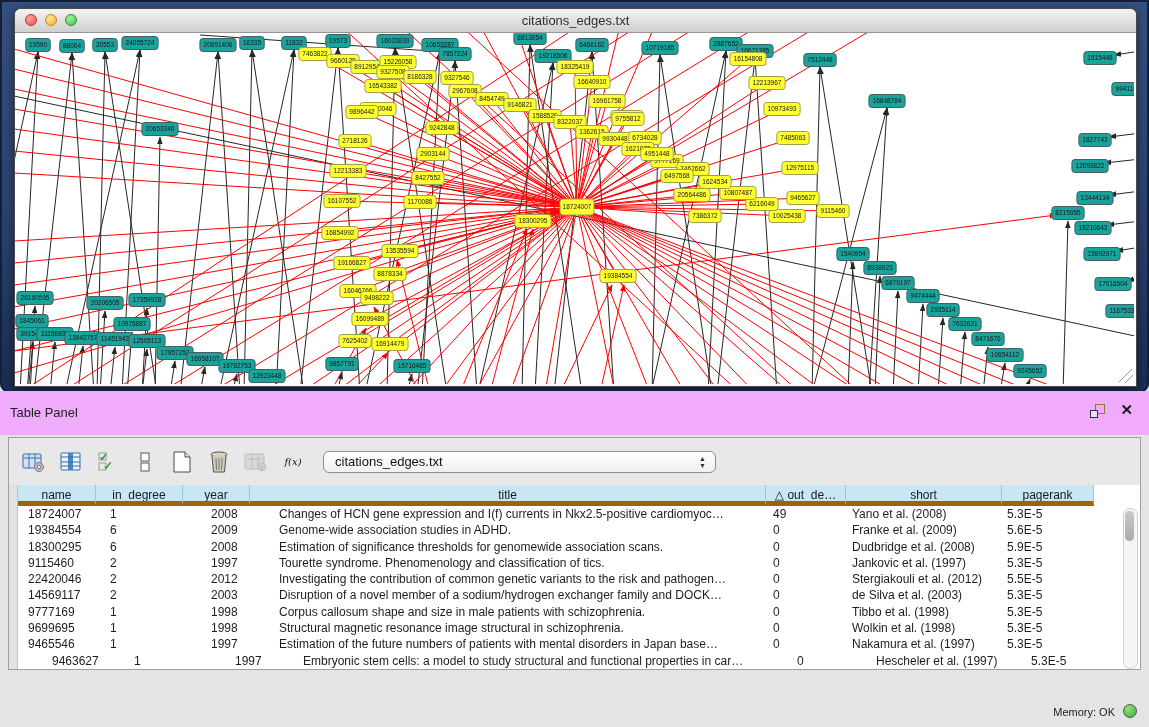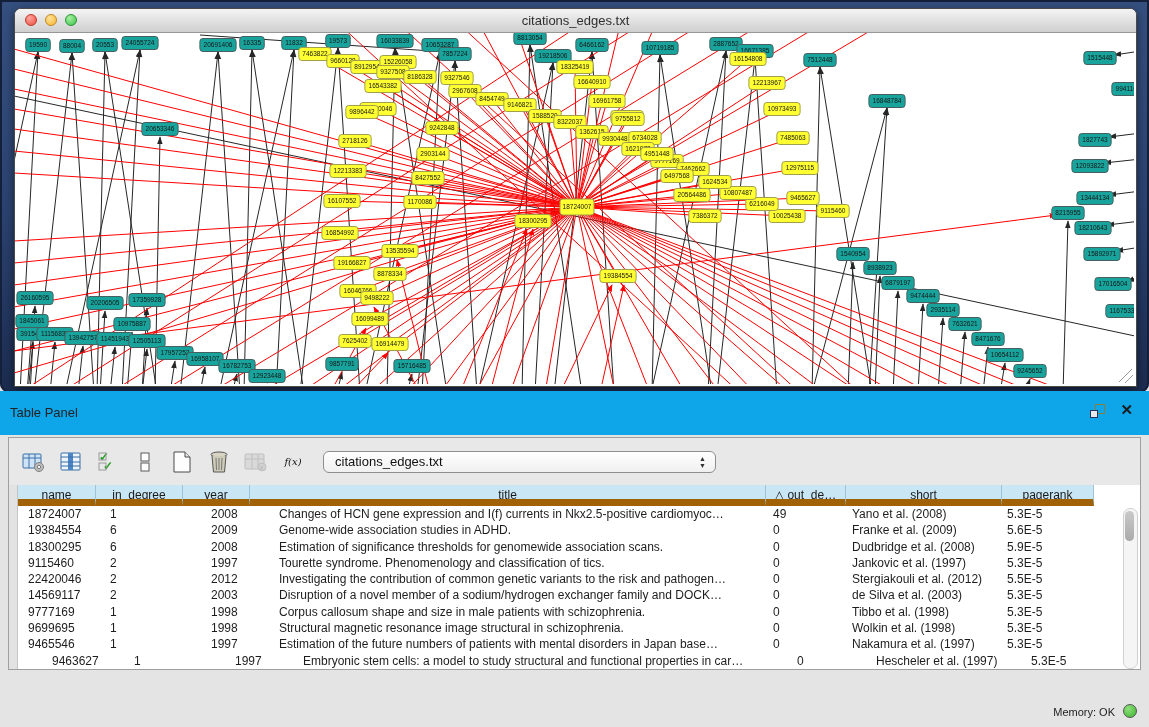--- a/index.html
+++ b/index.html
@@ -17,42 +17,42 @@
   .titlebar .title{font-size:13px;color:#2f2f2f;}
   .lights{position:absolute;left:10px;top:5px;display:flex;gap:8px;}
   .light{width:12px;height:12px;border-radius:50%;box-sizing:border-box;}
   .light.r{background:radial-gradient(circle at 35% 30%,#ffa59e,#ec4d42);border:1px solid #c0392b;}
   .light.y{background:radial-gradient(circle at 35% 30%,#ffe29a,#f5b52e);border:1px solid #c4881d;}
   .light.g{background:radial-gradient(circle at 35% 30%,#a8f0a0,#37c44a);border:1px solid #2c9437;}
   .canvas{position:absolute;left:0;top:24px;width:1119px;height:351px;background:#fff;overflow:hidden;}
   .canvas svg{display:block;width:1119px;height:351px;font-family:"Liberation Sans",sans-serif;}
 
   
-  .panel-head{position:absolute;left:0;top:391px;width:1149px;height:44px;background:#0ea5e9;}
+  .panel-head{position:absolute;left:0;top:391px;width:1149px;height:44px;background:#f0abfc;}
   .panel-title{position:absolute;left:10px;top:14px;font-size:13px;color:#222;}
   .float-icon{position:absolute;right:44px;top:13px;width:15px;height:14px;}
   .float-icon .sq1{position:absolute;right:0;top:0;width:8px;height:8px;border:1px solid #8a7c3a;}
   .float-icon .sq2{position:absolute;left:0;bottom:0;width:6px;height:6px;border:1px solid #27355c;background:#e8e8e8;}
   .close-icon{position:absolute;right:16px;top:10px;font-size:15px;font-weight:bold;color:#1c1c1c;line-height:18px;}
 
   .panel-box{position:absolute;left:8px;top:437px;width:1133px;height:233px;background:#fff;
     border:1px solid #9f9f9f;box-sizing:border-box;}
   .toolbar{position:absolute;left:0;top:0;width:100%;height:47px;background:#e8e8e8;
     display:flex;align-items:center;gap:11px;padding-left:12px;box-sizing:border-box;}
   .tool{width:26px;height:26px;display:flex;align-items:center;justify-content:center;}
   .tool.disabled{opacity:.45;}
   .fx{font-family:"DejaVu Serif",serif;font-style:italic;font-size:10px;color:#111;}
   .tbl-select{position:relative;margin-left:6px;width:393px;height:22px;background:linear-gradient(#ffffff,#f0f0f0);
     border:1px solid #8e8e8e;border-radius:6px;display:flex;align-items:center;box-sizing:border-box;}
   .tbl-select .val{font-size:13px;color:#111;padding-left:11px;}
   .stepper{position:absolute;right:9px;top:3px;display:flex;flex-direction:column;line-height:7px;font-size:7px;color:#333;}
 
   .gutter{position:absolute;left:0;top:47px;width:9px;height:184px;background:#e2e2e2;border-right:1px solid #c4c4c4;box-sizing:border-box;}
   .thead{position:absolute;left:9px;top:47px;height:21px;display:flex;}
-  .th{height:21px;line-height:21px;background:#c9e6f5;border-right:1px solid #9fc2d4;border-bottom:7px solid #a16207;
+  .th{height:21px;line-height:21px;background:#c9e6f5;border-right:1px solid #9fc2d4;border-bottom:5px solid #a16207;
     font-size:12px;color:#1a1a1a;text-align:center;box-sizing:border-box;overflow:hidden;white-space:nowrap;}
   .tbody{position:absolute;left:9px;top:68px;}
   .tr{display:flex;height:16.3px;}
   .td{font-size:12px;color:#1d1d1d;line-height:16.3px;white-space:nowrap;overflow:hidden;box-sizing:border-box;}
   .vscroll{position:absolute;right:2px;top:70px;width:13px;height:159px;background:#f5f5f5;border:1px solid #d0d0d0;border-radius:7px;}
   .vthumb{position:absolute;left:1px;top:2px;width:9px;height:30px;background:linear-gradient(#c9c9c9,#ababab);border-radius:5px;}
 
   .tabs-bar{position:absolute;left:0;top:673px;width:1149px;height:25px;display:flex;justify-content:center;background:#e4e4e4;}
   .seg{display:inline-flex;height:20px;border:1px solid #8f8f8f;border-radius:5px;overflow:hidden;margin-top:1px;}
   .tab{padding:0 13px;font-size:13px;line-height:20px;color:#1d1d1d;background:linear-gradient(#fefefe,#e9e9e9);border-right:1px solid #b2b2b2;}

